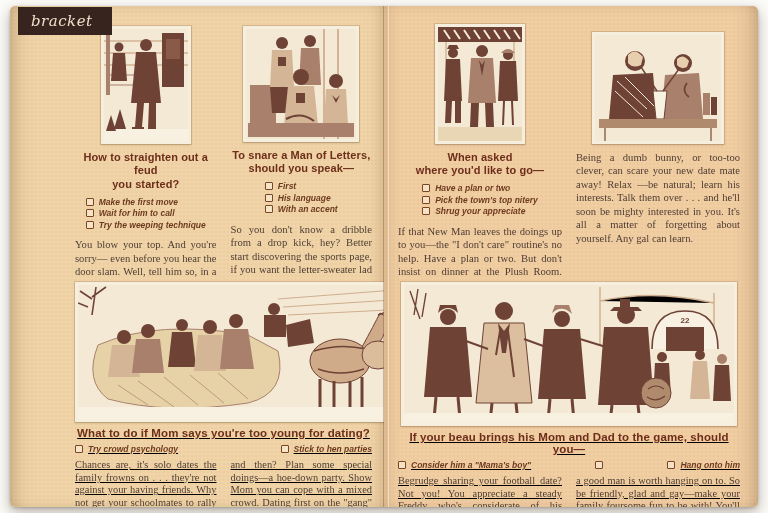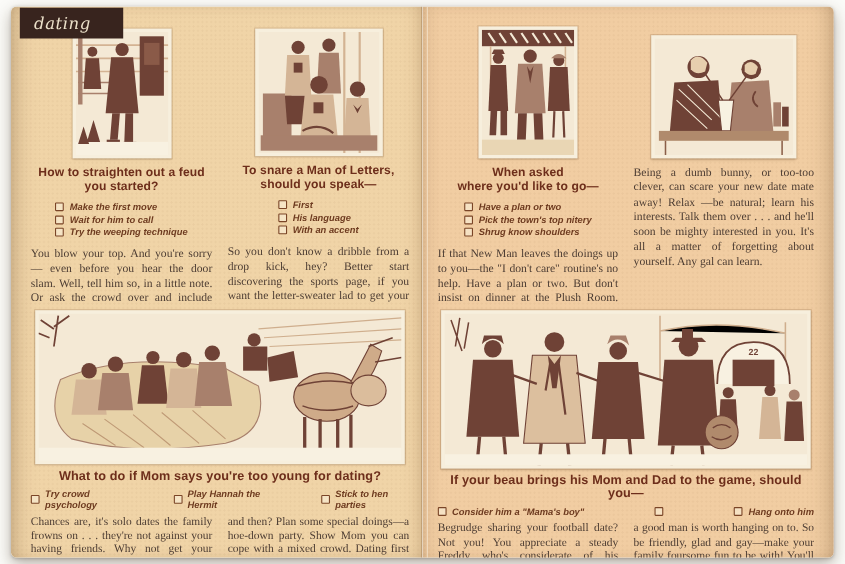--- a/index.html
+++ b/index.html
@@ -5,21 +5,21 @@
   html,body{margin:0;padding:0;background:#fbfbf8;width:768px;height:513px;overflow:hidden;}
   *{box-sizing:border-box;}
   .spread{position:absolute;left:10px;top:6px;width:748px;height:501px;display:flex;
     border-radius:5px;box-shadow:0 5px 14px rgba(60,40,20,.35), 0 1px 3px rgba(0,0,0,.2);}
   .page{width:374px;height:501px;position:relative;overflow:hidden;
     background-image:radial-gradient(rgba(120,80,40,.05) 1px, transparent 1px);background-size:4px 4px;}
   .page-left{background-color:#f0d4a7;border-radius:5px 0 0 5px;
     box-shadow:inset 14px 0 22px -16px rgba(90,60,30,.5), inset -10px 0 16px -10px rgba(110,70,35,.35);}
   .page-right{background-color:#f1cda2;border-radius:0 5px 5px 0;
     box-shadow:inset 10px 0 16px -10px rgba(110,70,35,.3), inset -14px 0 22px -16px rgba(90,60,30,.5);}
-  .page-left{background-color:#f0d4a7;}
+  .page-left{background-color:#f0d4a7;padding-left:47px;}
   .gutter-line{position:absolute;top:0;bottom:0;width:1px;background:rgba(120,80,45,.35);}
 
   .banner{position:absolute;left:8px;top:1px;width:94px;height:28px;background:#38241e;
     display:flex;align-items:center;padding-left:13px;z-index:5;}
   .banner span{font-family:"DejaVu Serif",serif;font-style:italic;font-size:15px;color:#ece1ca;letter-spacing:.5px;}
 
   .top-row{height:272px;padding:20px 12px 0 18px;display:flex;gap:14px;overflow:hidden;}
   .page-right .top-row{padding:20px 18px 0 14px;}
   .quiz-col{width:50%;display:flex;flex-direction:column;}
   .illo-area{height:118px;display:flex;align-items:flex-end;justify-content:center;}
@@ -28,39 +28,39 @@
 
   .quiz-title{margin-top:7px;text-align:center;font-family:"Liberation Sans",sans-serif;font-weight:bold;
     font-size:11px;line-height:1.22;color:#6d2e1b;white-space:pre-line;letter-spacing:.1px;}
   .opts{width:max-content;margin:4px auto 0;}
   .opt-row{display:flex;align-items:center;gap:5px;margin:1.5px 0;}
   .cbx{width:8px;height:8px;border:1px solid #7a4527;background:rgba(250,240,218,.6);border-radius:1px;flex:0 0 auto;}
   .opt-label{font-family:"Liberation Sans",sans-serif;font-style:italic;font-weight:bold;font-size:8.5px;color:#6d3a1f;}
   .quiz-body{margin-top:7px;font-family:"Liberation Serif",serif;font-size:10.6px;line-height:1.27;
     color:#4d3d33;text-align:justify;}
 
-  .bottom-sec{height:229px;padding:4px 12px 0 18px;overflow:hidden;}
+  .bottom-sec{height:229px;padding:4px 12px 0 18px;overflow:hidden;text-decoration:underline;}
   .page-right .bottom-sec{padding:4px 18px 0 14px;}
   .bottom-illo{width:max-content;margin:0 auto;}
   .bottom-title{margin-top:5px;text-align:center;font-family:"Liberation Sans",sans-serif;font-weight:bold;
     font-size:11.5px;color:#6d2e1b;letter-spacing:.1px;}
   .bottom-opts{display:flex;justify-content:space-between;gap:39px;margin-top:3px;}
   .bottom-body{display:flex;gap:14px;margin-top:4px;}
   .bottom-body>div{width:50%;font-family:"Liberation Serif",serif;font-size:10.4px;line-height:1.22;
     color:#4d3d33;text-align:justify;}
   .ink{fill:#6f4236;} .mid{fill:#a8806c;} .lite{fill:#d4b596;} .paper{fill:#f4e9d5;}
   .sk{stroke:#6f4236;fill:none;} 
 </style>
 </head>
 <body>
 
 <div class="spread">
 
   <div class="banner">
-    <span>dating</span>
+    <span>bracket</span>
   </div>
 
   <div class="page page-left">
     <div class="top-row">
 
       <div class="quiz-col">
         <div class="illo-area">
           <div class="illo-frame">
             <svg width="84" height="112" viewBox="0 0 84 112">
               <rect class="paper" width="84" height="112"></rect>
@@ -190,24 +190,20 @@
         </svg>
       </div>
       <div class="bottom-title">What to do if Mom says you're too young for dating?</div>
       <div class="bottom-opts">
         <div class="opt-row">
           <span class="cbx"></span>
           <span class="opt-label">Try crowd psychology</span>
         </div>
         <div class="opt-row">
           <span class="cbx"></span>
-          <span class="opt-label">Play Hannah the Hermit</span>
-        </div>
-        <div class="opt-row">
-          <span class="cbx"></span>
           <span class="opt-label">Stick to hen parties</span>
         </div>
       </div>
       <div class="bottom-body">
         <div>Chances are, it's solo dates the family frowns on . . . they're not against your having friends. Why not get your schoolmates to rally at your homestead, now</div>
         <div>and then? Plan some special doings—a hoe-down party. Show Mom you can cope with a mixed crowd. Dating first on the "gang" plan is good practice for solos later.</div>
       </div>
     </div>
     <div class="gutter-line" style="right:0;"></div>
   </div>
@@ -249,21 +245,21 @@
           <div class="opt-row">
             <span class="cbx"></span>
             <span class="opt-label">Have a plan or two</span>
           </div>
           <div class="opt-row">
             <span class="cbx"></span>
             <span class="opt-label">Pick the town's top nitery</span>
           </div>
           <div class="opt-row">
             <span class="cbx"></span>
-            <span class="opt-label">Shrug know shoulders</span>
+            <span class="opt-label">Shrug your appreciate</span>
           </div>
         </div>
         <div class="quiz-body">If that New Man leaves the doings up to you—the "I don't care" routine's no help. Have a plan or two. But don't insist on dinner at the Plush Room. Make several suggestions and let him choose whatever's in line with his financial bracket.</div>
       </div>
 
       <div class="quiz-col">
         <div class="illo-area">
           <div class="illo-frame">
             <svg width="126" height="106" viewBox="0 0 126 106">
               <rect class="paper" width="126" height="106"></rect>

